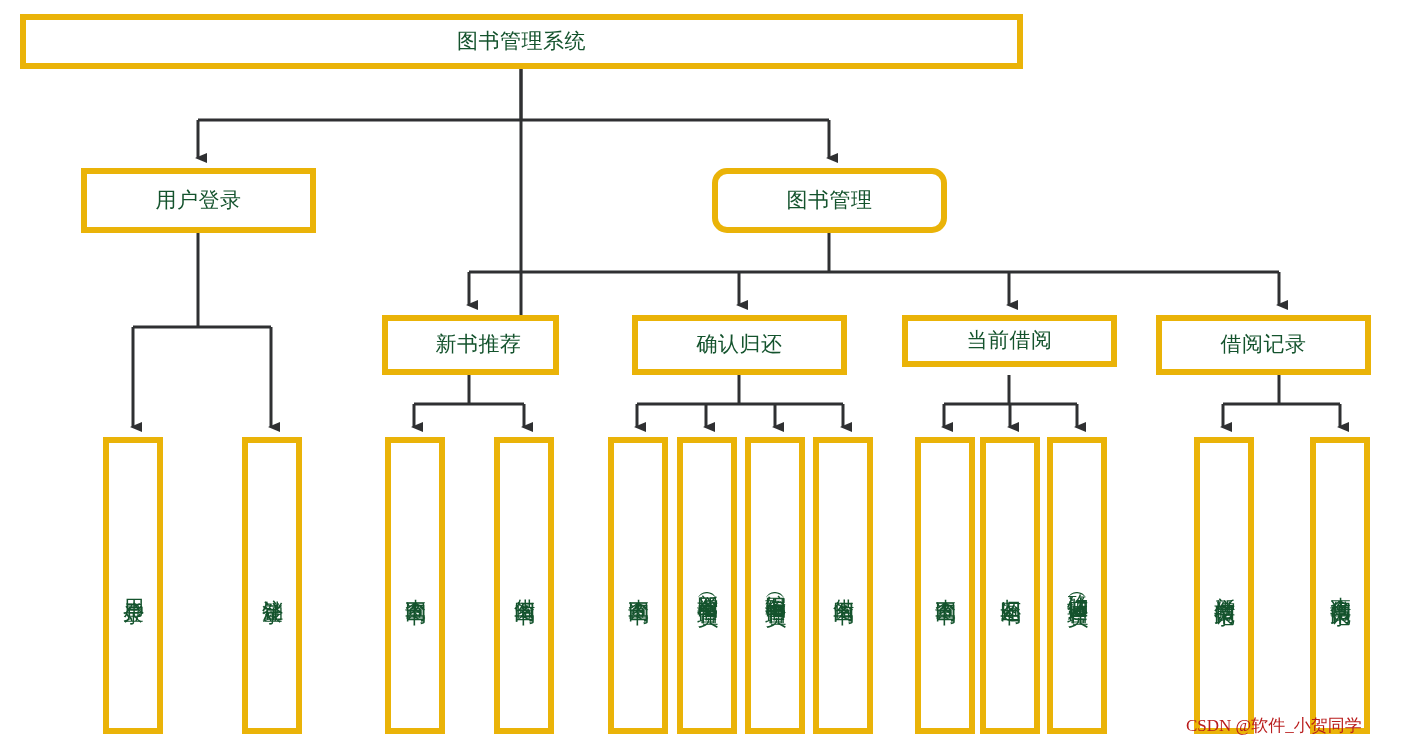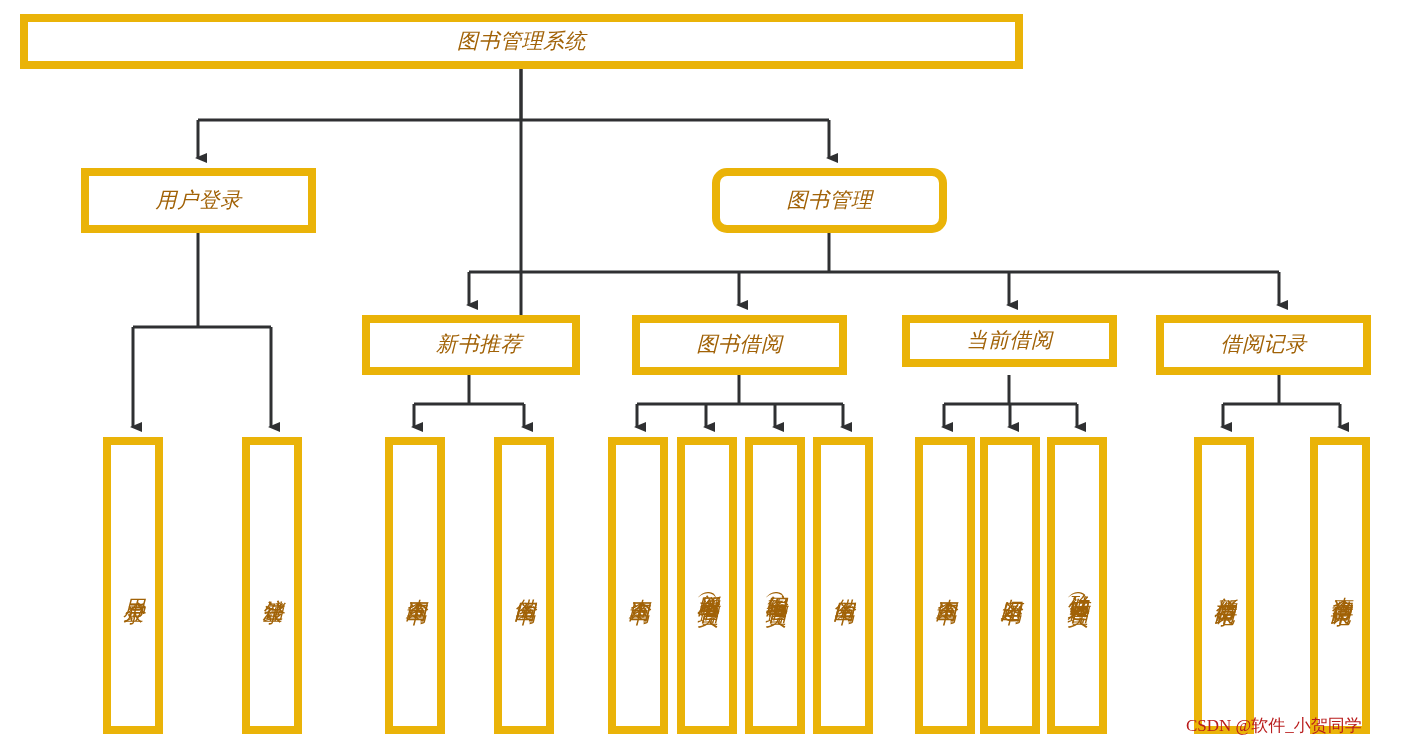--- a/index.html
+++ b/index.html
@@ -22,26 +22,25 @@
     left: 0;
     top: 0;
     width: 1405px;
     height: 747px;
     pointer-events: none;
   }
   .node {
     position: absolute;
     box-sizing: border-box;
     background: #ffffff;
-    border: 8px solid #eab308;
+    border: 6px solid #eab308;
     display: flex;
     align-items: center;
     justify-content: center;
-    color: #a16207;
-    font-style: italic;
+    color: #14532d;
   }
   .node .label {
     display: block;
     line-height: 1.12;
     letter-spacing: 0.5px;
   }
   
   .node.horiz .label {
     font-size: 21px;
     white-space: nowrap;
@@ -133,26 +132,26 @@
   </div>
 
   <div class="node horiz" style="left:81px; top:168px; width:235px; height:65px;">
     <span class="label">用户登录</span>
   </div>
 
   <div class="node horiz" style="left:712px; top:168px; width:235px; height:65px;border-radius:15px;">
     <span class="label">图书管理</span>
   </div>
 
-  <div class="node horiz" style="left:362px; top:315px; width:218px; height:60px;padding-left:16px;">
+  <div class="node horiz" style="left:382px; top:315px; width:177px; height:60px;padding-left:16px;">
     <span class="label">新书推荐</span>
   </div>
 
   <div class="node horiz" style="left:632px; top:315px; width:215px; height:60px;">
-    <span class="label">图书借阅</span>
+    <span class="label">确认归还</span>
   </div>
 
   <div class="node horiz" style="left:902px; top:315px; width:215px; height:52px;">
     <span class="label">当前借阅</span>
   </div>
 
   <div class="node horiz" style="left:1156px; top:315px; width:215px; height:60px;">
     <span class="label">借阅记录</span>
   </div>
 

